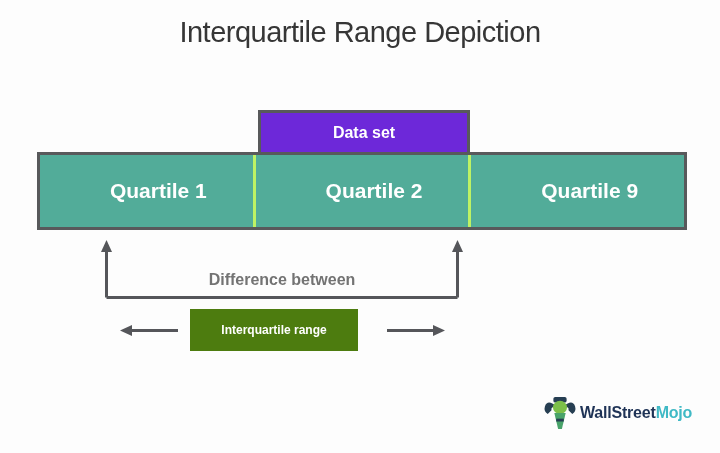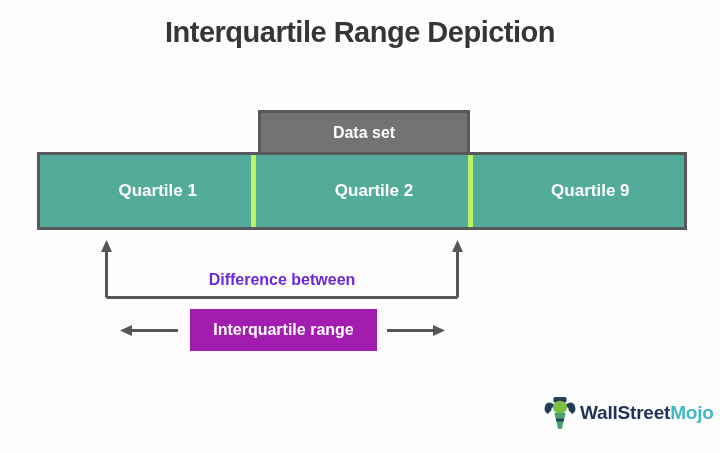--- a/index.html
+++ b/index.html
@@ -15,31 +15,31 @@
     overflow: hidden;
     font-family: "Liberation Sans", sans-serif;
   }
   .title {
     position: absolute;
     top: 16px;
     left: 0;
     width: 720px;
     text-align: center;
     font-size: 29px;
-    font-weight: bold;
+    font-weight: normal;
     color: #363636;
     letter-spacing: -0.5px;
   }
   .dataset-box {
     position: absolute;
     left: 258px;
     top: 110px;
     width: 206px;
     height: 39px;
-    background: #737373;
+    background: #6d28d9;
     border: 3px solid #58595b;
     border-bottom-width: 2px;
     display: flex;
     align-items: center;
     justify-content: center;
     color: #ffffff;
     font-weight: bold;
     font-size: 16px;
   }
   .quartile-row {
@@ -52,69 +52,69 @@
     display: flex;
     background: #52ac99;
   }
   .quartile {
     flex: 1 1 0;
     display: flex;
     align-items: center;
     justify-content: center;
     color: #ffffff;
     font-weight: bold;
-    font-size: 17px;
+    font-size: 21px;
     background: #52ac99;
     padding-left: 24px;
   }
   .quartile + .quartile {
-    border-left: 5px solid #bef264;
+    border-left: 3px solid #bef264;
   }
   .arrow-layer {
     position: absolute;
     left: 0;
     top: 0;
     width: 720px;
     height: 453px;
     pointer-events: none;
   }
   .difference-label {
     position: absolute;
     left: 106px;
     top: 271px;
     width: 352px;
     text-align: center;
-    color: #6d28d9;
+    color: #737373;
     font-weight: bold;
     font-size: 16px;
   }
   .iqr-box {
     position: absolute;
     left: 190px;
     top: 309px;
-    width: 187px;
+    width: 168px;
     height: 42px;
-    background: #a21caf;
+    background: #4d7c0f;
     display: flex;
     align-items: center;
     justify-content: center;
     color: #ffffff;
     font-weight: bold;
-    font-size: 16px;
+    font-size: 12px;
   }
   .logo {
     position: absolute;
     left: 543px;
     top: 394px;
     display: flex;
     align-items: center;
     gap: 3px;
   }
   .logo-text {
-    font-size: 19px;
+    font-size: 16px;
     font-weight: bold;
     letter-spacing: -0.2px;
     white-space: nowrap;
   }
   .logo-text .brand-primary { color: #1f3356; }
   .logo-text .brand-secondary { color: #3fb9c5; }
 </style>
 </head>
 <body>
 

